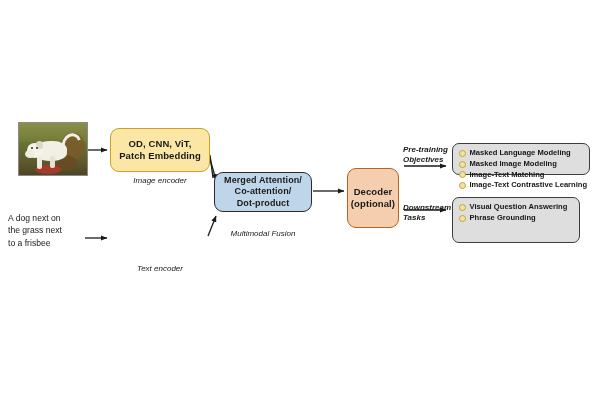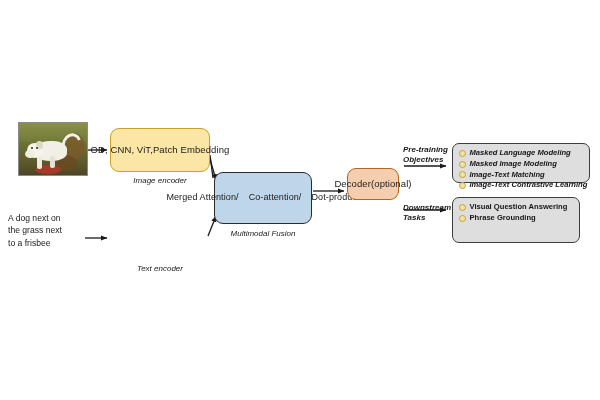--- a/index.html
+++ b/index.html
@@ -16,50 +16,48 @@
     font-family: "Liberation Sans", sans-serif;
     color: #1a1a1a;
   }
 
   
   .node {
     position: absolute;
     box-sizing: border-box;
     border-radius: 9px;
     display: flex;
-    flex-direction: row;
-    align-items: center;
+    flex-direction: column;
     justify-content: center;
     text-align: center;
     line-height: 1.25;
     font-size: 9.5px;
-    font-weight: 400;
+    font-weight: 700;
     letter-spacing: .1px;
   }
   .node .line { display: block; white-space: nowrap; }
 
   #image-encoder-box {
     left: 110px; top: 128px; width: 100px; height: 44px;
     background: #fbe6a6;
     border: 1.4px solid #c9a227;
   }
   #text-encoder-box {
     left: 110px; top: 216px; width: 100px; height: 44px;
     background: #cfe2c3;
     border: 1.4px solid #5e7f56;
   }
   #fusion-box {
-    left: 214px; top: 172px; width: 98px; height: 52px;
+    left: 214px; top: 172px; width: 98px; height: 40px;
     background: #bfd6ea;
     border: 1.4px solid #2b2b2b;
     font-size: 9px;
-    gap: 10px;
   }
   #decoder-box {
-    left: 347px; top: 168px; width: 52px; height: 32px;
+    left: 347px; top: 168px; width: 52px; height: 60px;
     background: #f5cdaf;
     border: 1.4px solid #b5651d;
     font-size: 9.5px;
   }
 
   
   .caption {
     position: absolute;
     font-style: italic;
     font-size: 8px;
@@ -149,21 +147,21 @@
 
   
   .list-box {
     position: absolute;
     box-sizing: border-box;
     background: #dedede;
     border: 1.4px solid #3d3d3d;
     border-radius: 7px;
     padding: 4px 6px 4px 6px;
   }
-  #pretrain-box   { left: 452px; top: 143px; width: 138px; height: 40px; font-style: italic; }
+  #pretrain-box   { left: 452px; top: 143px; width: 138px; height: 32px; }
   #downstream-box { left: 452px; top: 197px; width: 128px; height: 46px; }
 
   .list-item {
     display: flex;
     align-items: center;
     font-size: 7.6px;
     font-weight: 600;
     line-height: 1.35;
     white-space: nowrap;
     color: #161616;

